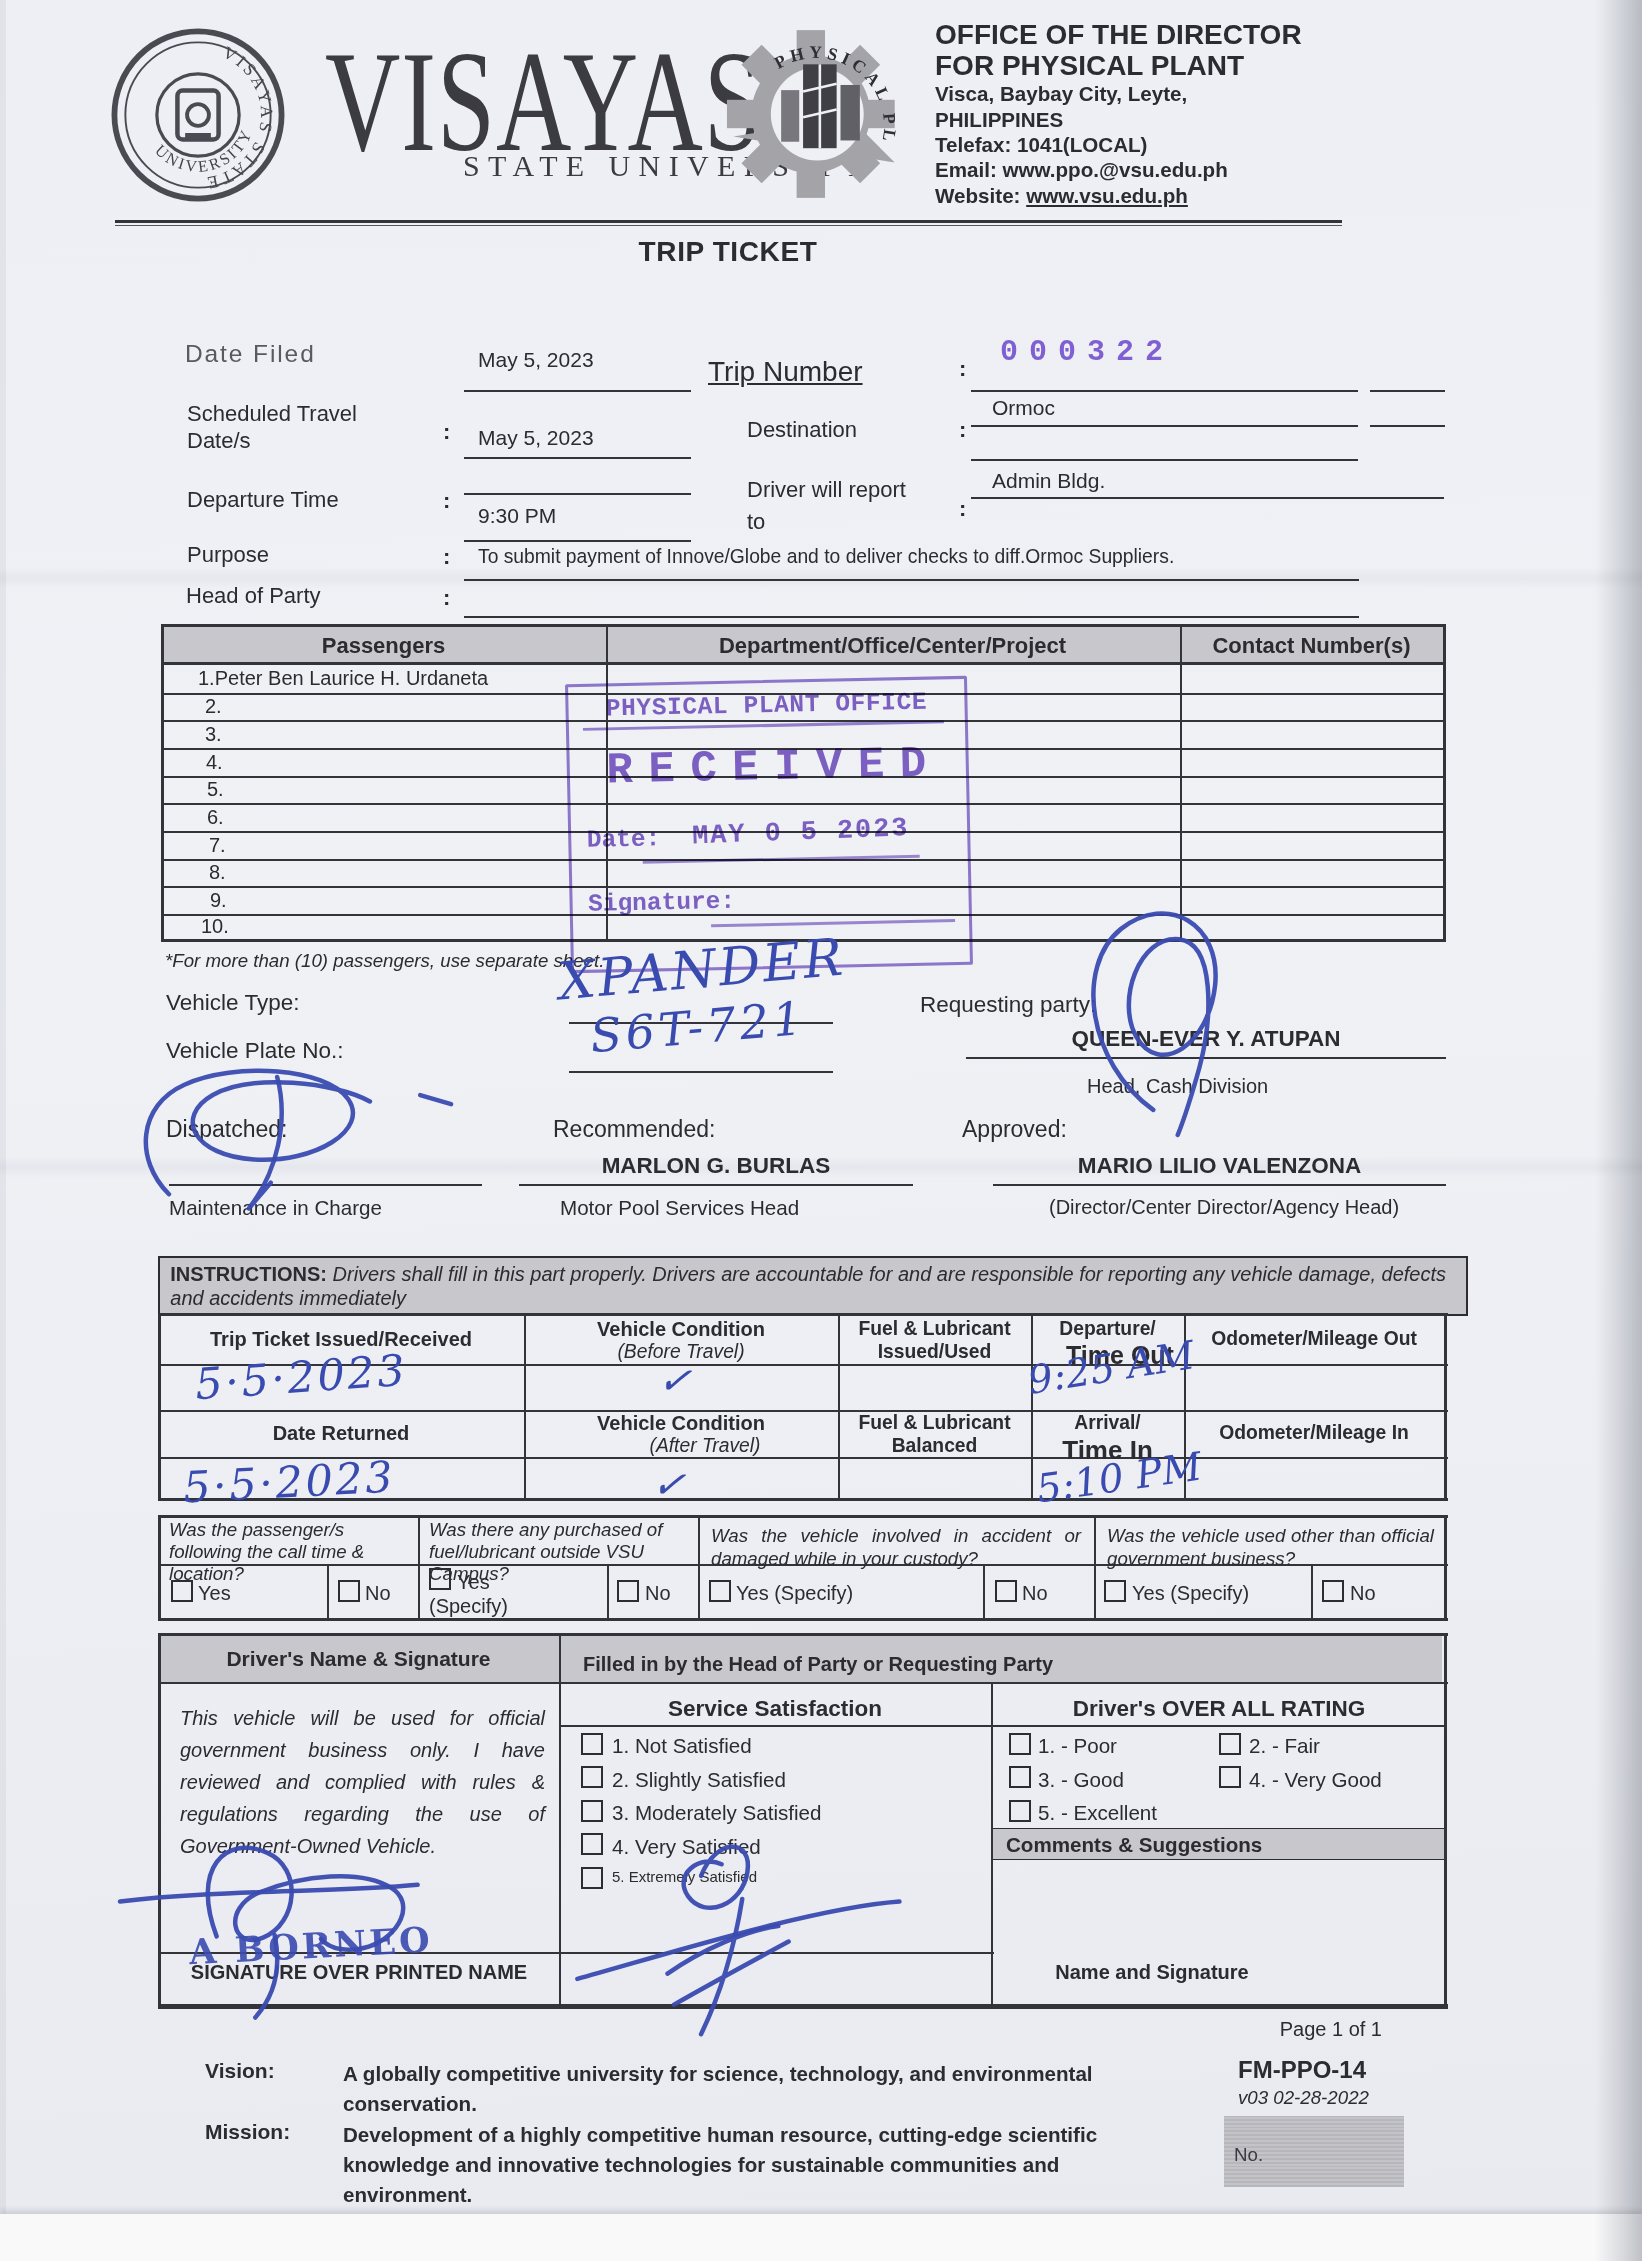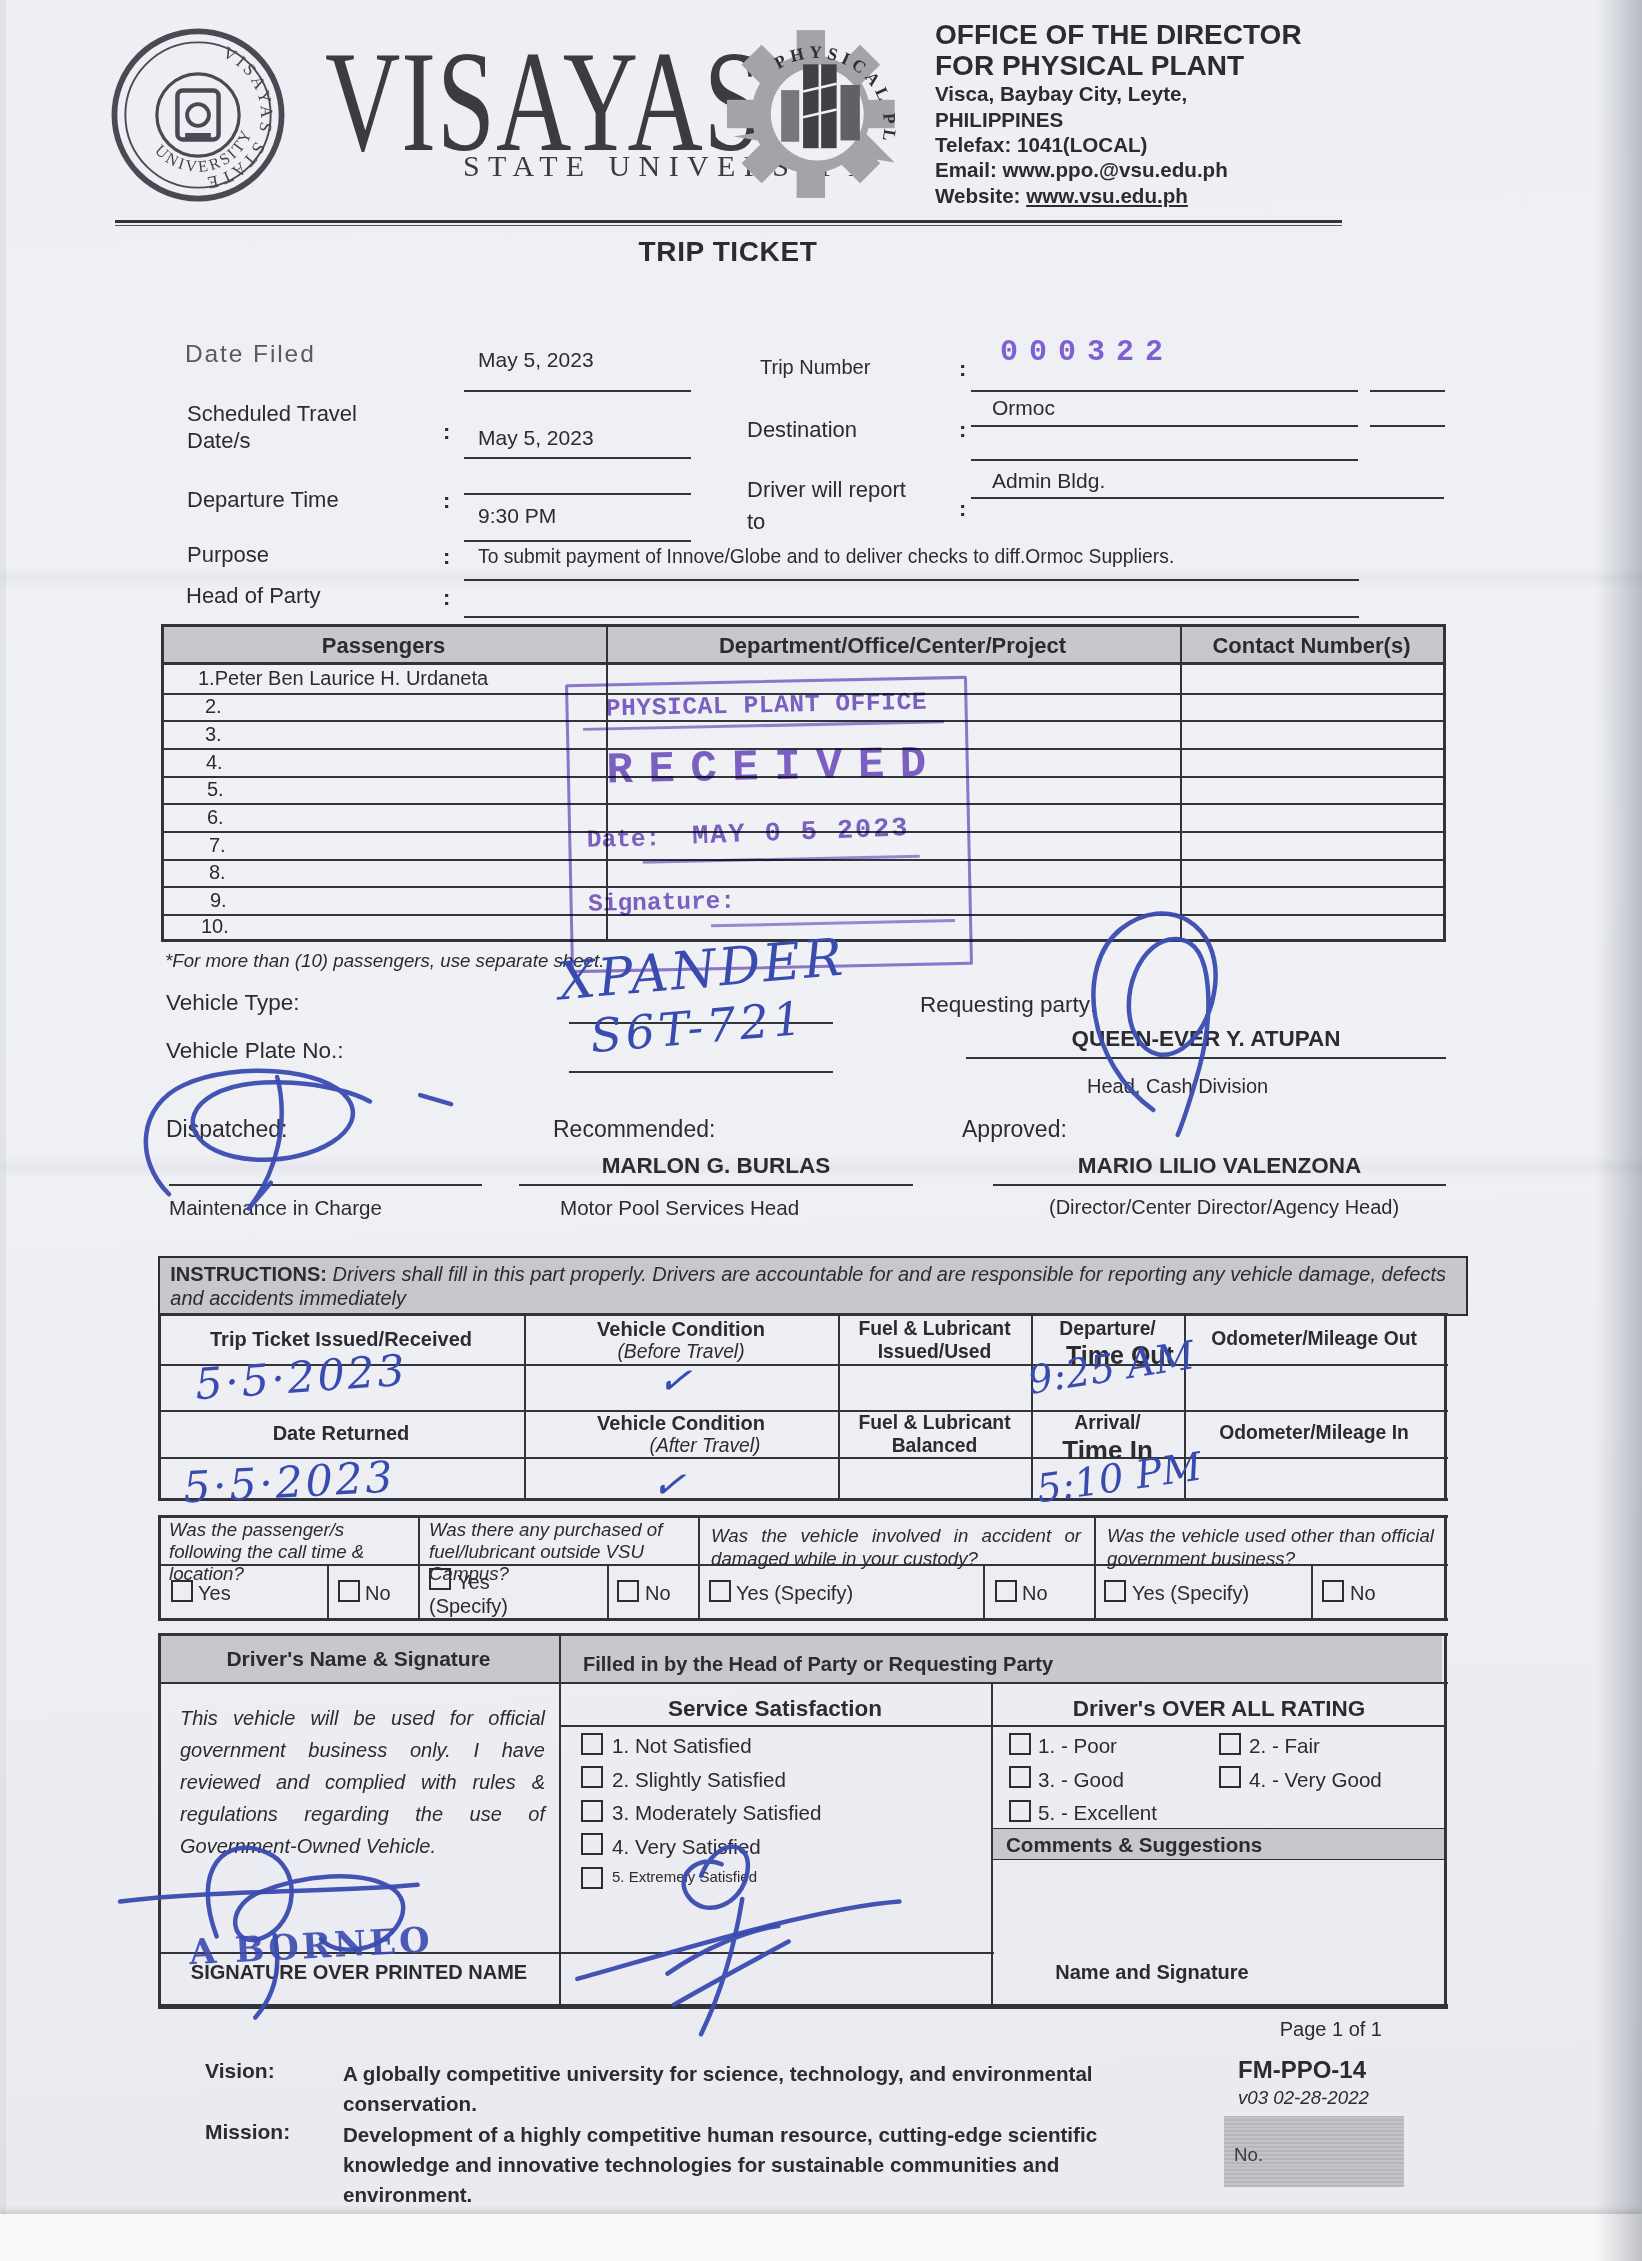--- a/index.html
+++ b/index.html
@@ -103,21 +103,21 @@
 
   <div class="hl" style="left:115px;top:220px;width:1227px;height:3.2px;"></div>
   <div class="hl" style="left:115px;top:225px;width:1227px;height:1.3px;background:#55555c;"></div>
 
   <div class="t b c" style="left:567px;top:236px;width:322px;font-size:28px;letter-spacing:0.6px;">TRIP TICKET</div>
 
   <div class="t" style="left:185px;top:340px;font-size:24.5px;color:#595960;letter-spacing:1.9px;">Date Filed</div>
   <div class="t" style="left:478px;top:348px;font-size:21px;">May 5, 2023</div>
   <div class="hl" style="left:464px;top:390px;width:227px;"></div>
 
-  <div class="t" style="left:760px;top:356px;font-size:20px;">Trip Number</div>
+  <div class="t" style="left:708px;top:356px;font-size:28px;text-decoration:underline;">Trip Number</div>
   <div class="t b" style="left:959px;top:356px;font-size:22px;">:</div>
   <div class="t b" style="left:1000px;top:335px;font-size:30px;letter-spacing:11px;color:#7f5fd2;font-family:'Liberation Mono','DejaVu Sans Mono',monospace;">000322</div>
   <div class="hl" style="left:971px;top:390px;width:387px;"></div>
   <div class="hl" style="left:1370px;top:390px;width:75px;"></div>
 
   <div class="t" style="left:187px;top:401px;font-size:22px;">Scheduled Travel</div>
   <div class="t" style="left:187px;top:428px;font-size:22px;">Date/s</div>
   <div class="t b" style="left:443px;top:419px;font-size:22px;">:</div>
   <div class="t" style="left:478px;top:426px;font-size:21px;">May 5, 2023</div>
   <div class="hl" style="left:464px;top:457px;width:227px;"></div>

